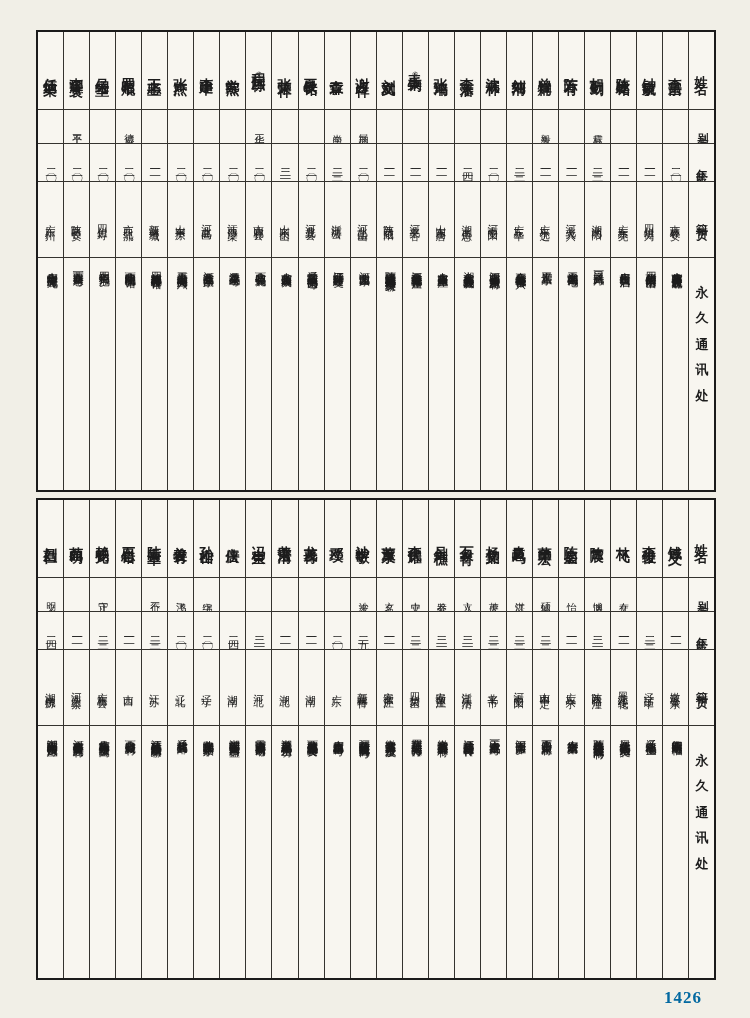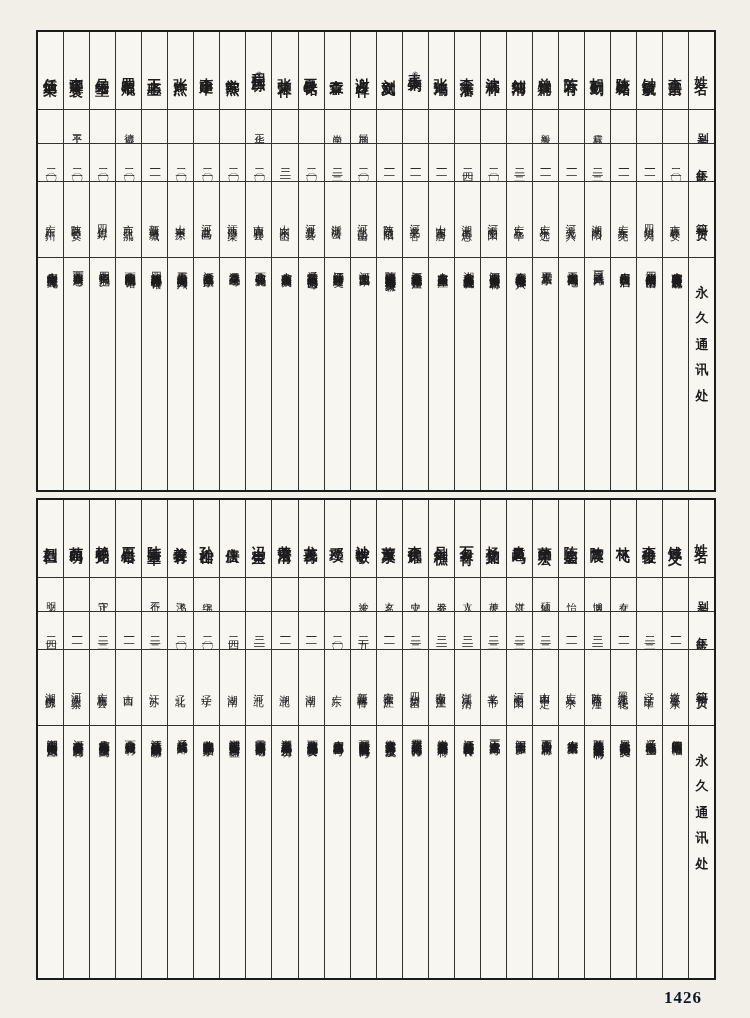--- a/index.html
+++ b/index.html
@@ -67,21 +67,21 @@
     margin-top:1px;
     color:#2a2a2a;
   }
   .page-number{
     position:absolute;
     right:48px;
     top:988px;
     font-family:"Liberation Serif",serif;
     font-weight:700;
     font-size:17px;
-    color:#0f172a;
+    color:#0369a1;
     letter-spacing:1px;
     margin-left:12px;
   }
 </style>
 </head>
 <body>
 
 <div class="page">
 
   <div class="vtable top">

